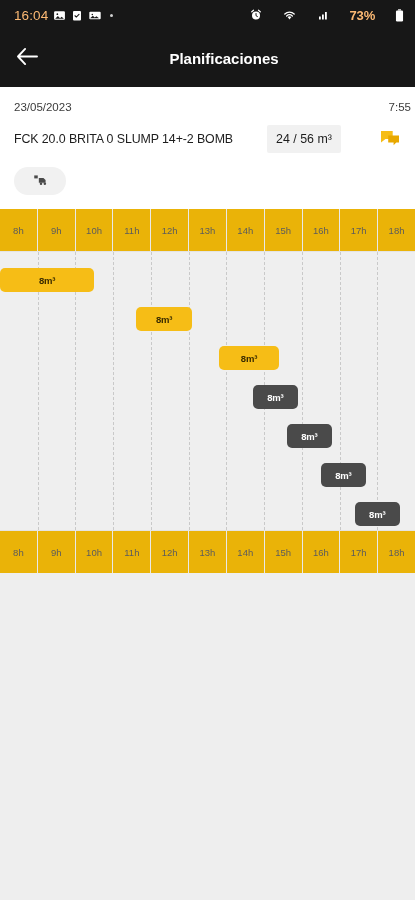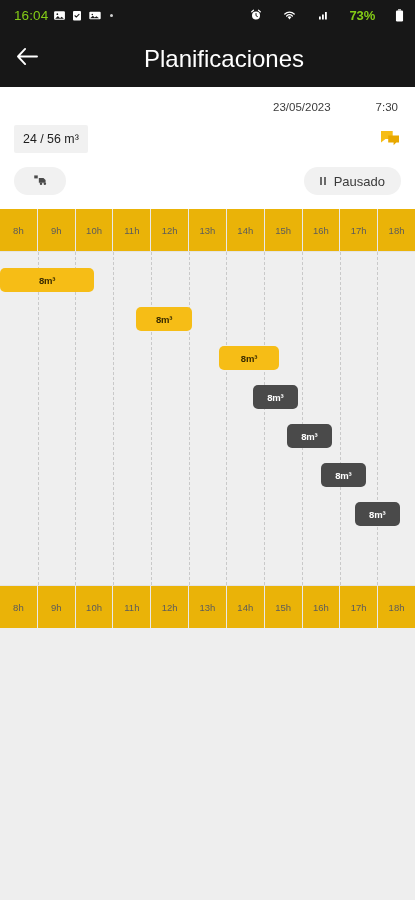--- a/index.html
+++ b/index.html
@@ -6,49 +6,49 @@
   html, body {
     width:415px; height:900px;
     background:#eeeeee;
     font-family:"Liberation Sans", sans-serif;
     overflow:hidden;
   }
   .phone { position:relative; width:415px; height:900px; background:#eeeeee; }
 
   
   .statusbar{
-    height:30px; background:#171717; color:#84cc16;
+    height:30px; background:#171717; color:#fdba74;
     display:flex; align-items:center; justify-content:space-between;
     padding:0 11px 0 14px;
     text-align:right;
   }
   .sb-left{ display:flex; align-items:center; gap:5px; }
   .sb-clock{ font-size:13.5px; letter-spacing:.1px; font-weight:400; }
   .sb-right{ display:flex; align-items:center; gap:20px; }
   .sb-pct{ font-size:13px; font-weight:700; letter-spacing:-.2px; }
   .gi{ display:inline-block; }
   .gi svg{ display:block; }
   .dot-sep{ width:3px; height:3px; border-radius:50%; background:#cfcfcf; margin-left:3px; }
 
   
   .appbar{
     height:57px; background:#171717; color:#fff;
     display:flex; align-items:center; position:relative;
   }
   .back-btn{ width:54px; height:57px; display:flex; align-items:center; justify-content:center; }
   .appbar-title{
     position:absolute; left:0; right:0; text-align:center;
-    font-size:24px; font-weight:400; pointer-events:none;padding-left:33px;
+    font-size:15px; font-weight:700; pointer-events:none;padding-left:33px;
   }
 
   
   .card{ background:#fff; padding:0 0 10px 0; }
   .row-date{
-    display:flex; align-items:center; justify-content:flex-end;
-    padding:14px 17px 6px 14px;
+    display:flex; align-items:center; justify-content:space-between;
+    padding:14px 4px 6px 14px;
     gap:45px;
   }
   .row-date span{ font-size:11.5px; color:#3b3b3b; }
 
   .row-spec{
     display:flex; align-items:center; justify-content:space-between;
     padding:6px 10px 6px 14px; gap:8px;
   }
   .spec-text{ font-size:12.4px; color:#1d1d1d; letter-spacing:-.1px; white-space:nowrap; }
   .vol-badge{
@@ -73,21 +73,21 @@
 
   
   .hour-axis{ display:flex; background:#eab308; height:42px; }
   .hour-cell{
     flex:1 0 0; display:flex; align-items:center; justify-content:center;
     font-size:9.5px; color:#5c5c5c; border-right:1px solid #e9e9e9;
   }
   .hour-cell:last-child{ border-right:none; }
 
   .chart{
-    position:relative; height:335px; background:#efefef;
+    position:relative; height:280px; background:#efefef;
     border-top:1px solid #e4e4e4; border-bottom:1px solid #e4e4e4;
     overflow:hidden;
   }
   .grid{ position:absolute; inset:0; }
   .gline{
     position:absolute; top:0; bottom:0; width:0;
     border-left:1px dashed #c9c9c9;
   }
   .bar{
     position:absolute; height:24px; border-radius:5px;
@@ -169,50 +169,44 @@
           </svg>
       </span>
     </div>
     <div class="appbar-title">Planificaciones</div>
   </div>
 
   <div class="card">
 
     <div class="row-date">
       <span>23/05/2023</span>
-      <span>7:30</span>
+      <span>7:55</span>
     </div>
 
     <div class="row-spec">
+      <span class="spec-text">FCK 20.0 BRITA 0 SLUMP 14+-2  BOMB</span>
       <span class="vol-badge">24 / 56 m³</span>
       <span class="chat-icon">
         <svg width="20" height="18" viewBox="0 0 22 20">
           <path d="M1 1h13v9H6l-5 4z" fill="#f6bd16"></path>
           <path d="M9 6h12v8h-3l-3 3v-3H9z" fill="#e8a800"></path>
         </svg>
       </span>
     </div>
 
     <div class="row-status">
       <div class="pill pill-left">
         <span>
           <svg width="15" height="12" viewBox="0 0 18 14">
             <path d="M1.5 1.5h4.2v3.6H1.5z" fill="#4a4a4a"></path>
             <path d="M7 4.5h5.5l2.6 2.6v3.2H7z" fill="#4a4a4a"></path>
             <circle cx="9.6" cy="11.4" r="1.5" fill="#4a4a4a"></circle>
             <circle cx="14.2" cy="11.4" r="1.5" fill="#4a4a4a"></circle>
           </svg>
         </span>
-      </div>
-      <div class="pill pill-right">
-        <span class="pause-ic">
-            <i></i>
-            <i></i>
-          </span>
-        <span class="ptxt">Pausado</span>
       </div>
     </div>
   </div>
 
   <div class="hour-axis">
       <div class="hour-cell">8h</div>
       <div class="hour-cell">9h</div>
       <div class="hour-cell">10h</div>
       <div class="hour-cell">11h</div>
       <div class="hour-cell">12h</div>

